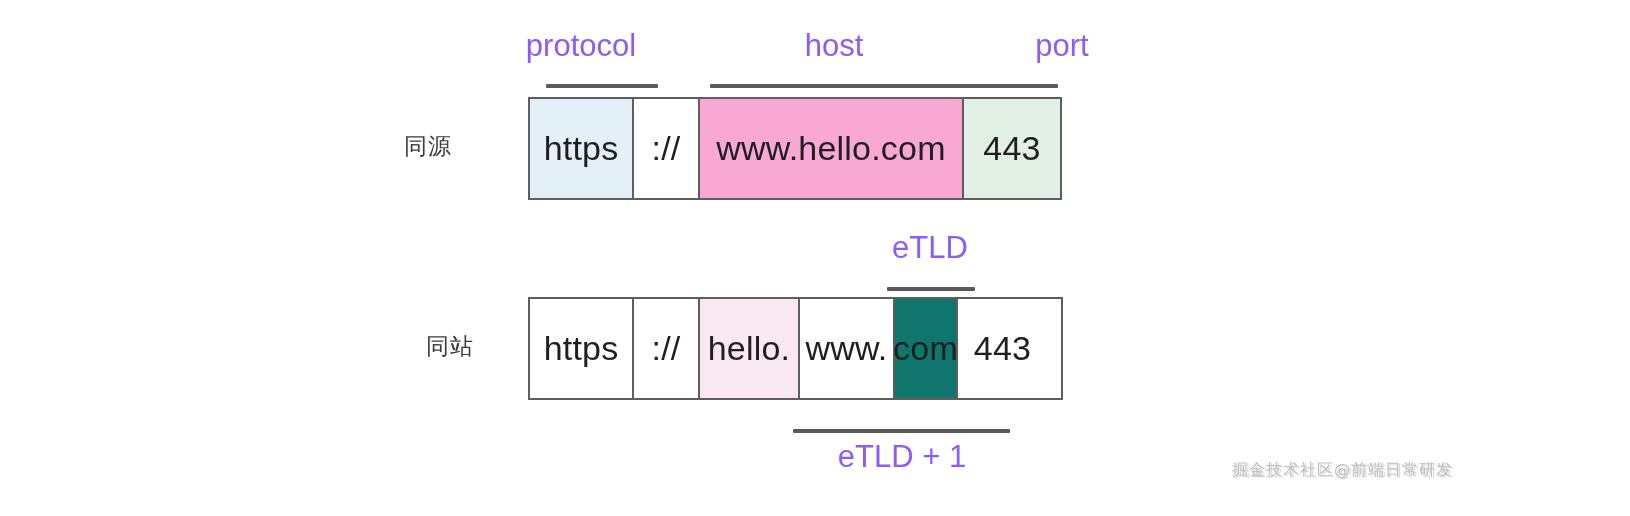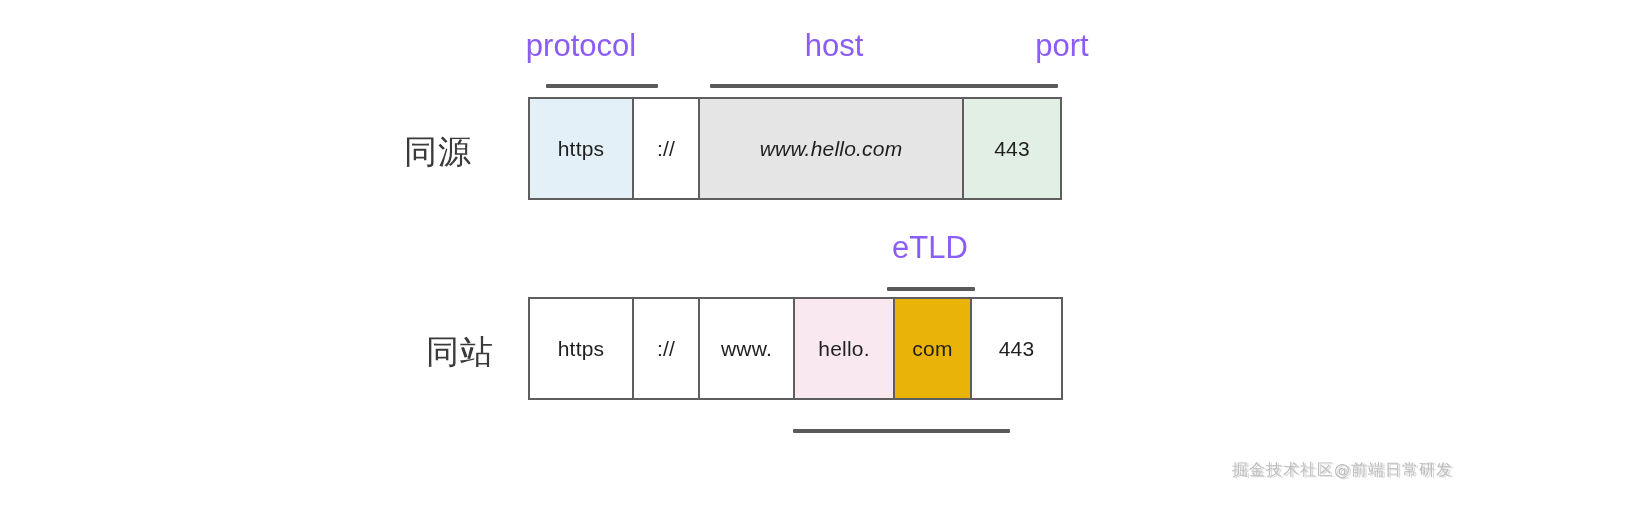--- a/index.html
+++ b/index.html
@@ -16,40 +16,40 @@
     color: #262626;
     -webkit-font-smoothing: antialiased;
   }
   .stage {
     position: absolute;
     inset: 0;
   }
 
   .row-label {
     position: absolute;
-    font-size: 33px;
+    font-size: 23px;
     line-height: 1;
     color: #3a3a3a;
     letter-spacing: 1px;
     white-space: nowrap;
   }
 
   .seg-row {
     position: absolute;
     display: flex;
     box-sizing: border-box;
     border: 2px solid #5e5e5e;
     background: #ffffff;
   }
   .seg {
     box-sizing: border-box;
     display: flex;
     align-items: center;
     justify-content: center;
-    font-size: 21px;
+    font-size: 34px;
     color: #1f1f1f;
     border-right: 2px solid #5e5e5e;
     white-space: nowrap;
     letter-spacing: 0.2px;
   }
   .seg:last-child { border-right: none; }
 
   .ann-label {
     position: absolute;
     font-size: 31px;
@@ -93,38 +93,39 @@
   <div class="ann-rule" style="left:710px; top:84px; width:262px;"></div>
 
   <div class="ann-label" style="left:1002px; top:30px; width:120px;">port</div>
   <div class="ann-rule" style="left:964px; top:84px; width:94px;"></div>
 
   <div class="row-label" style="left:404px; top:135px;">同源</div>
 
   <div class="seg-row" style="left:528px; top:97px; width:534px; height:103px;">
     <div class="seg" style="width:104px; background:#e3f0f7;">https</div>
     <div class="seg" style="width:66px; background:#ffffff;">://</div>
-    <div class="seg" style="width:264px; background:#e5e5e5;font-style:italic;">www.hello.com</div>
+    <div class="seg" style="width:264px; background:#f9a8d4;">www.hello.com</div>
     <div class="seg" style="width:96px; background:#e2efe4;">443</div>
   </div>
 
   <div class="ann-label" style="left:870px; top:232px; width:120px;">eTLD</div>
   <div class="ann-rule" style="left:887px; top:287px; width:88px;"></div>
 
   <div class="row-label" style="left:404px; top:335px;margin-left:22px;">同站</div>
 
   <div class="seg-row" style="left:528px; top:297px; width:535px; height:103px;">
     <div class="seg" style="width:104px; background:#ffffff;">https</div>
     <div class="seg" style="width:66px; background:#ffffff;">://</div>
+    <div class="seg" style="width:100px; background:#fae8f0;">hello.</div>
     <div class="seg" style="width:95px; background:#ffffff;">www.</div>
-    <div class="seg" style="width:100px; background:#fae8f0;">hello.</div>
-    <div class="seg" style="width:77px; background:#eab308;">com</div>
+    <div class="seg" style="width:63px; background:#0f766e;">com</div>
     <div class="seg" style="width:89px; background:#ffffff;">443</div>
   </div>
 
   <div class="ann-rule" style="left:793px; top:429px; width:217px;"></div>
+  <div class="ann-label" style="left:812px; top:441px; width:180px;">eTLD + 1</div>
 
   <div class="watermark" style="left:1232px; top:462px;">
     <span class="wm-b">掘金技术社区@前端日常研发</span>
     <span>掘金技术社区@前端日常研发</span>
   </div>
 
 </div>
 
 </body></html>

